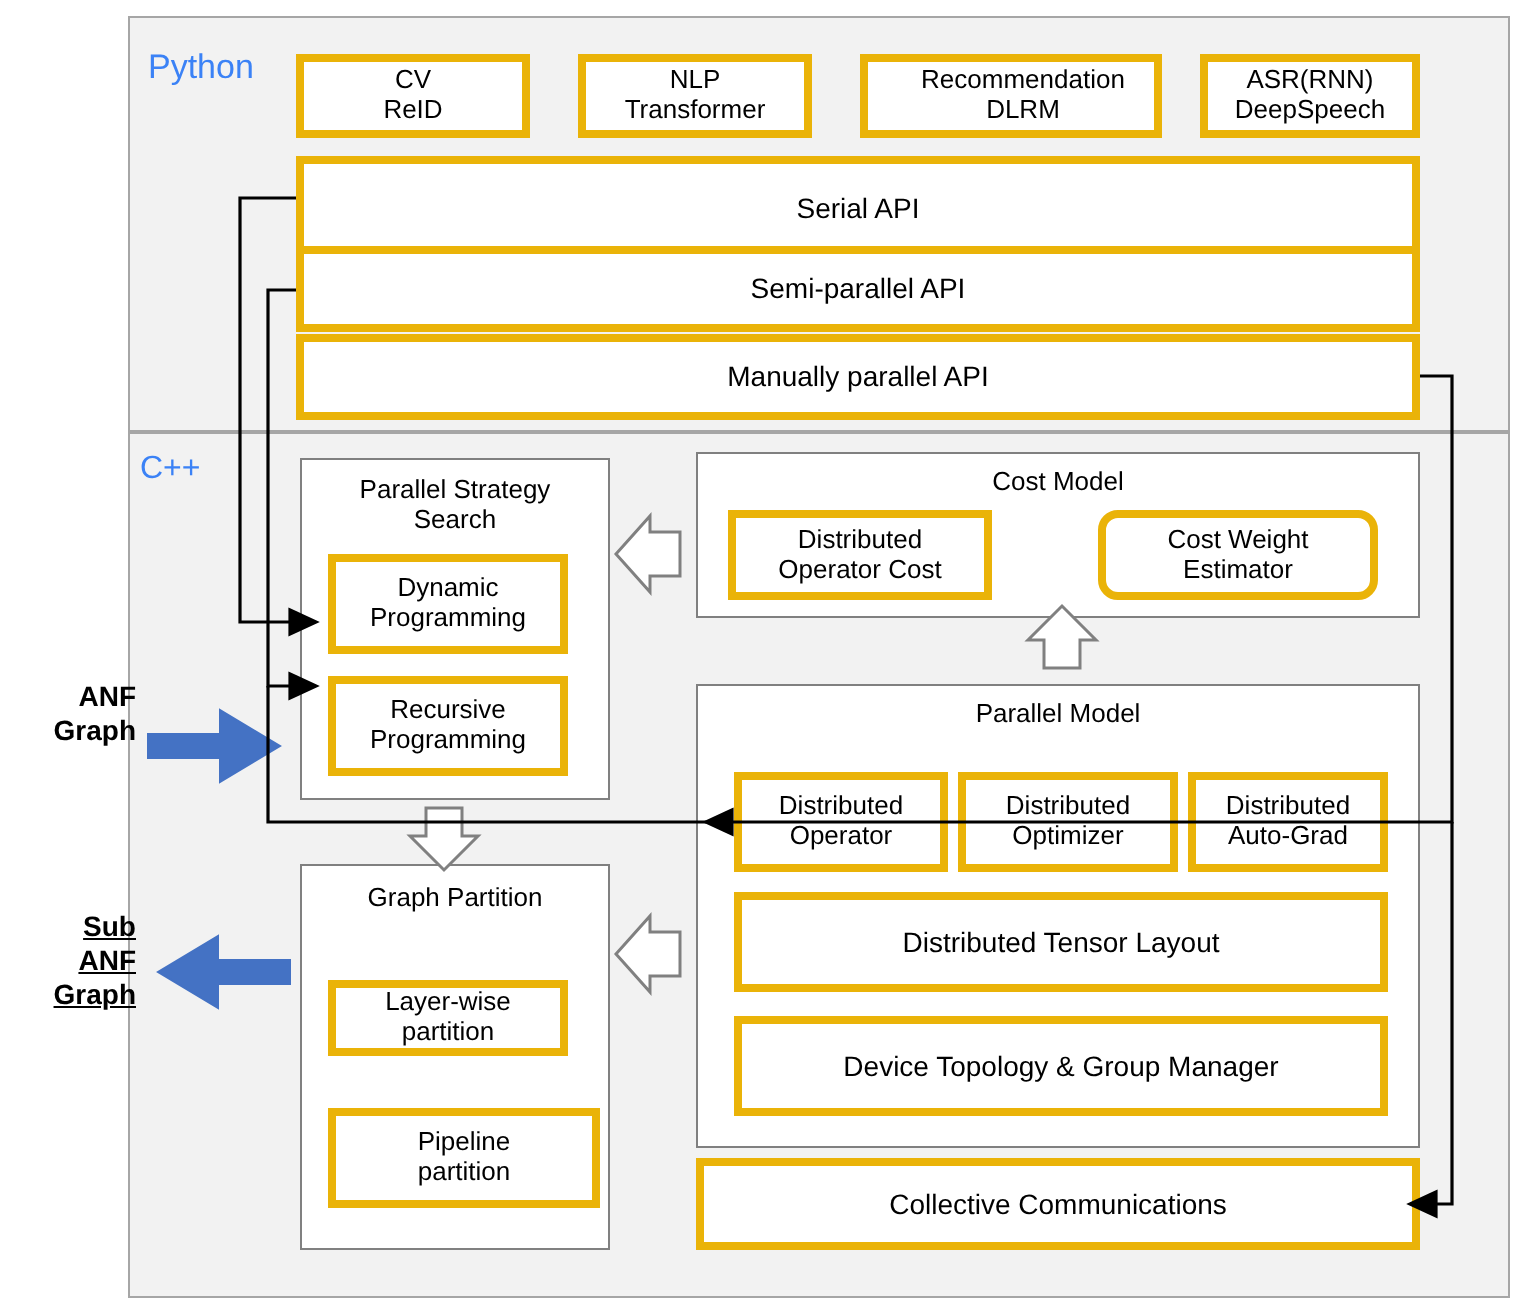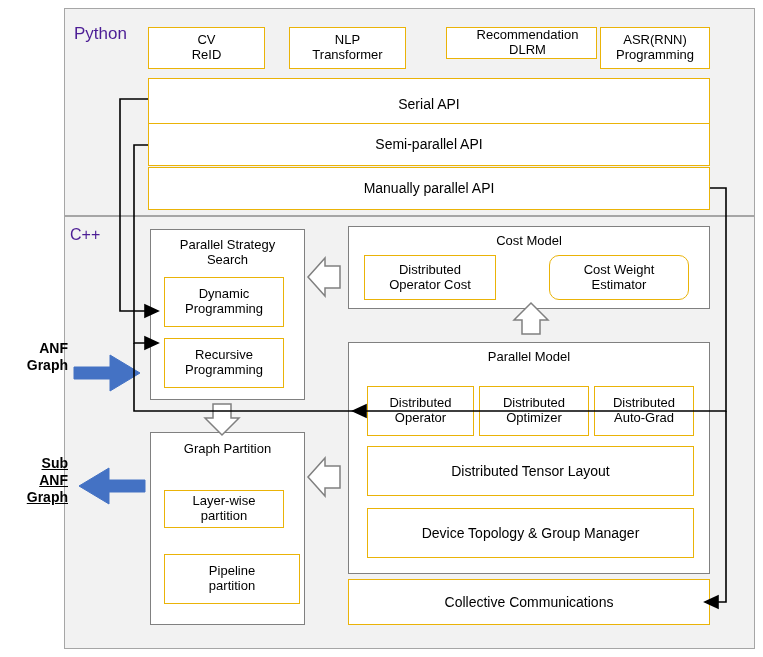--- a/index.html
+++ b/index.html
@@ -14,21 +14,21 @@
   #canvas {
     position: relative;
     width: 763px;
     height: 657px;
     overflow: hidden;
     background: #ffffff;
   }
   .box {
     position: absolute;
     box-sizing: border-box;
-    border: 1px solid #eab308;
+    border: 4px solid #eab308;
     background: #ffffff;
     display: flex;
     align-items: center;
     justify-content: center;
     text-align: center;
     line-height: 1.15;
     font-size: 13px;
     white-space: pre-line;
   }
   .panel {
@@ -38,21 +38,21 @@
     background: #f2f2f2;
   }
   .group {
     position: absolute;
     box-sizing: border-box;
     border: 1px solid #808080;
     background: #ffffff;
   }
   .lang-label {
     position: absolute;
-    color: #4c1d95;
+    color: #3b82f6;
     font-size: 17px;
     font-weight: normal;
   }
   .side-label {
     position: absolute;
     font-size: 14px;
     font-weight: bold;
     text-align: right;
     line-height: 1.2;
     white-space: pre-line;
@@ -88,24 +88,24 @@
   <div class="side-label" style="left:8px; top:340px; width:60px;">ANF
 Graph</div>
   <div class="side-label" style="left:8px; top:455px; width:60px;text-decoration:underline;">Sub
 ANF
 Graph</div>
 
   <div class="box" style="left:148px; top:27px; width:117px; height:42px;">CV
 ReID</div>
   <div class="box" style="left:289px; top:27px; width:117px; height:42px;">NLP
 Transformer</div>
-  <div class="box" style="left:446px; top:27px; width:151px; height:32px;padding-left:12px;">Recommendation
+  <div class="box" style="left:430px; top:27px; width:151px; height:42px;padding-left:12px;">Recommendation
 DLRM</div>
   <div class="box" style="left:600px; top:27px; width:110px; height:42px;">ASR(RNN)
-Programming</div>
+DeepSpeech</div>
 
   <div class="box" style="left:148px; top:78px; width:562px; height:52px; font-size:14px;">Serial API</div>
   <div class="box" style="left:148px; top:123px; width:562px; height:43px; font-size:14px;">Semi-parallel API</div>
   <div class="box" style="left:148px; top:167px; width:562px; height:43px; font-size:14px;">Manually parallel API</div>
 
   <div class="group" style="left:150px; top:229px; width:155px; height:171px;">
     <div class="grp-title" style="top:8px;">Parallel Strategy
 Search</div>
   </div>
   <div class="box" style="left:164px; top:277px; width:120px; height:50px;">Dynamic

